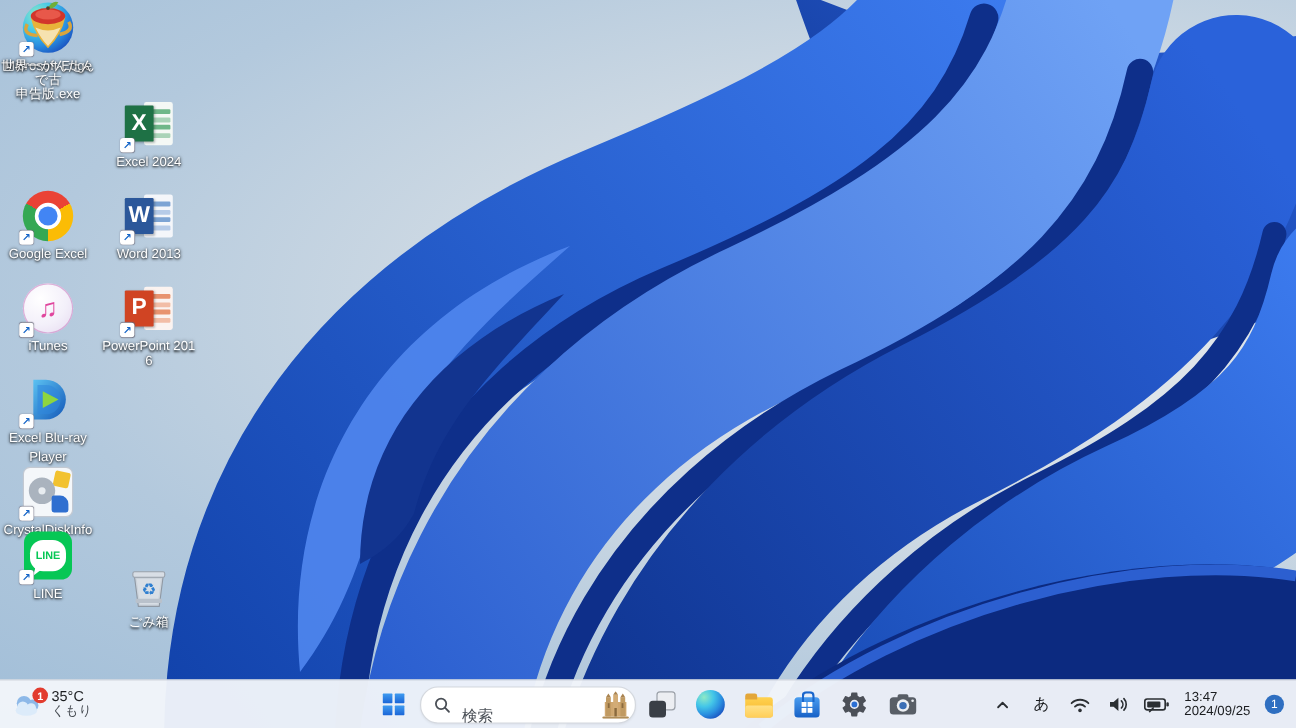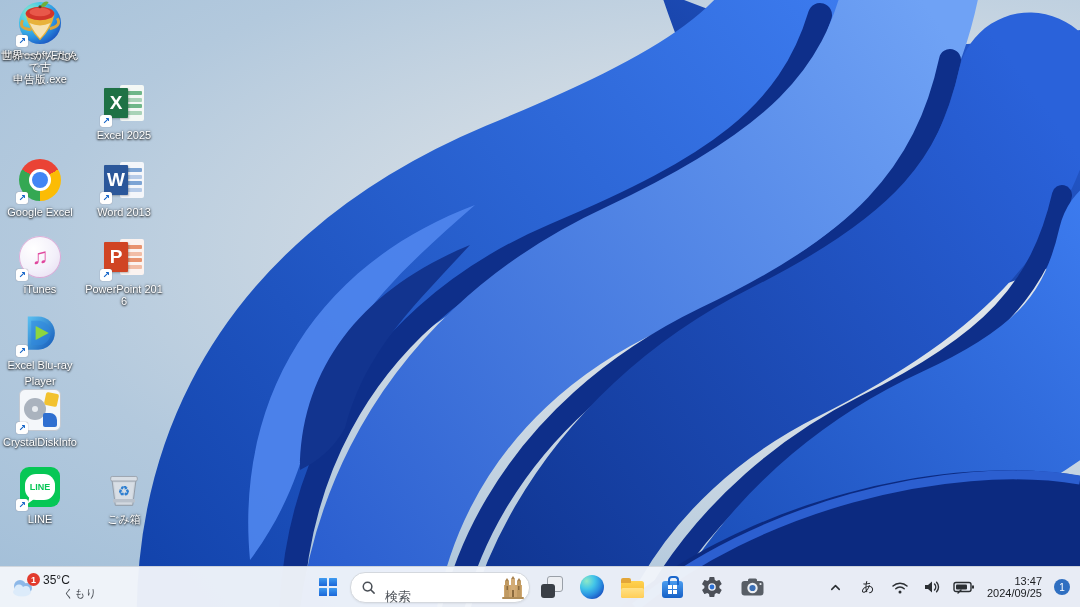--- a/index.html
+++ b/index.html
@@ -65,21 +65,21 @@
   .line-bubble::after{content:"";position:absolute;left:4px;bottom:-4px;width:0;height:0;
     border:5px solid transparent;border-top-color:#fff;border-left-color:#fff;transform:skewX(-18deg);}
   
   .taskbar{
     position:absolute;left:0;right:0;bottom:0;height:40px;background:rgba(241,245,250,.96);
     border-top:1px solid rgba(120,130,145,.25);display:flex;align-items:center;
   }
   .tb-weather{display:flex;align-items:center;gap:7px;padding:0 10px;height:100%;cursor:pointer;}
   .tb-weather .wtxt{display:flex;flex-direction:column;line-height:13px;}
   .wtemp{font-size:12px;color:#1b1d20;}
-  .wcond{font-size:11px;color:#4a4f56;margin-left:20px;}
+  .wcond{font-size:11px;color:#4a4f56;}
   .wcloud{position:relative;width:26px;height:22px;}
   .wbadge{position:absolute;right:-4px;top:-3px;width:13px;height:13px;border-radius:50%;background:#e23b2e;
     color:#fff;font-size:9px;display:flex;align-items:center;justify-content:center;font-weight:bold;}
   .tb-center{position:absolute;left:50%;top:0;transform:translateX(-50%);height:100%;display:flex;align-items:center;gap:4px;}
   .tb-btn{width:36px;height:36px;border-radius:5px;display:flex;align-items:center;justify-content:center;cursor:pointer;}
   .start-ic{display:grid;grid-template-columns:8px 8px;grid-template-rows:8px 8px;gap:1.5px;}
   .start-ic i{background:linear-gradient(180deg,#3f9bf0,#1b66d8);display:block;border-radius:.5px;}
   .searchbox{
     width:164px;height:29px;background:#fff;border:1px solid #d4d8de;border-radius:15px;
     display:flex;align-items:center;padding:0 4px 0 10px;gap:7px;box-shadow:0 1px 2px rgba(0,0,0,.06);cursor:text;
@@ -98,21 +98,21 @@
   .folder-ic::after{content:"";position:absolute;left:0;bottom:0;width:23px;height:10px;background:linear-gradient(180deg,#ffe187,#ffce57);border-radius:2px;}
   .store-ic{position:relative;width:21px;height:17px;margin-top:5px;background:linear-gradient(180deg,#4a9df0,#1660c6);border-radius:3px;
     display:flex;align-items:center;justify-content:center;}
   .store-ic::before{content:"";position:absolute;top:-5px;left:6px;width:7px;height:7px;border:2px solid #1a66cc;border-bottom:none;border-radius:4px 4px 0 0;}
   .store-ic .win{display:grid;grid-template-columns:4px 4px;grid-template-rows:4px 4px;gap:1px;}
   .store-ic .win i{background:#fff;display:block;}
   
   .tb-tray{margin-left:auto;display:flex;align-items:center;height:100%;padding-right:10px;gap:2px;}
   .tray-btn{height:32px;min-width:24px;padding:0 3px;border-radius:4px;display:flex;align-items:center;justify-content:center;cursor:pointer;}
   .ime{font-size:13px;color:#1b1d20;}
-  .clock{display:flex;flex-direction:column;align-items:flex-end;line-height:12.5px;font-size:11px;color:#1b1d20;
+  .clock{display:flex;flex-direction:column;align-items:flex-start;line-height:12.5px;font-size:11px;color:#1b1d20;
     padding:0 6px;cursor:pointer;}
   .traybadge{width:16px;height:16px;border-radius:50%;background:#2f6fc1;color:#fff;font-size:10px;
     display:flex;align-items:center;justify-content:center;margin-left:4px;cursor:pointer;}
 </style>
 </head>
 <body>
 
 <div class="wallpaper">
   <svg class="bloom" viewBox="0 0 1080 607" preserveAspectRatio="none">
     <defs>
@@ -177,21 +177,21 @@
       <span class="page">
           <i style="background:#6fb789"></i>
           <i style="background:#a9d3b8"></i>
           <i style="background:#6fb789"></i>
           <i style="background:#a9d3b8"></i>
         </span>
       <span class="panel" style="background:#1e7145">X</span>
     </span>
     <span class="sc">↗</span>
   </div>
-  <div class="dlabel">Excel 2025</div>
+  <div class="dlabel">Excel 2024</div>
 </div>
 
 <div class="dicon" style="left:0;top:157px">
   <div class="ig">
     <span class="chrome-ic">
         <span class="ring"></span>
         <span class="core"></span>
       </span>
     <span class="sc">↗</span>
   </div>
@@ -265,21 +265,21 @@
       <span class="yq"></span>
         <span class="disk"></span>
         <span class="hub"></span>
         <span class="bq"></span>
     </span>
     <span class="sc">↗</span>
   </div>
   <div class="dlabel">CrystalDiskInfo</div>
 </div>
 
-<div class="dicon" style="left:0;top:464px">
+<div class="dicon" style="left:0;top:440px">
   <div class="ig">
     <span class="line-ic">
       <span class="line-bubble">LINE</span>
     </span>
     <span class="sc">↗</span>
   </div>
   <div class="dlabel">LINE</div>
 </div>
 
 <div class="dicon" style="left:84px;top:464px">

